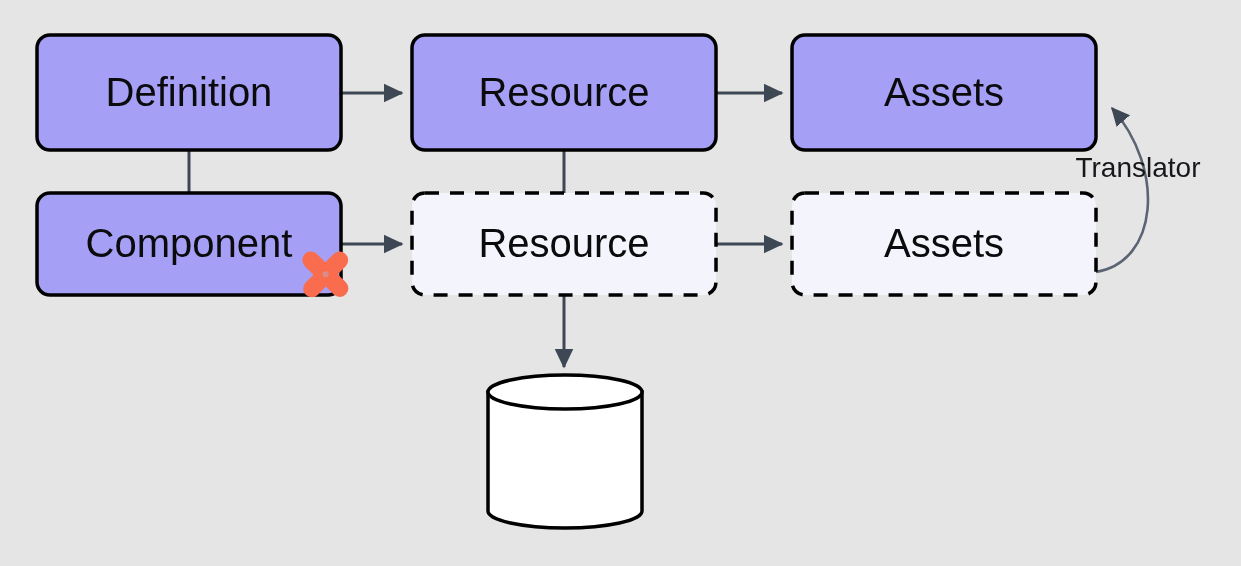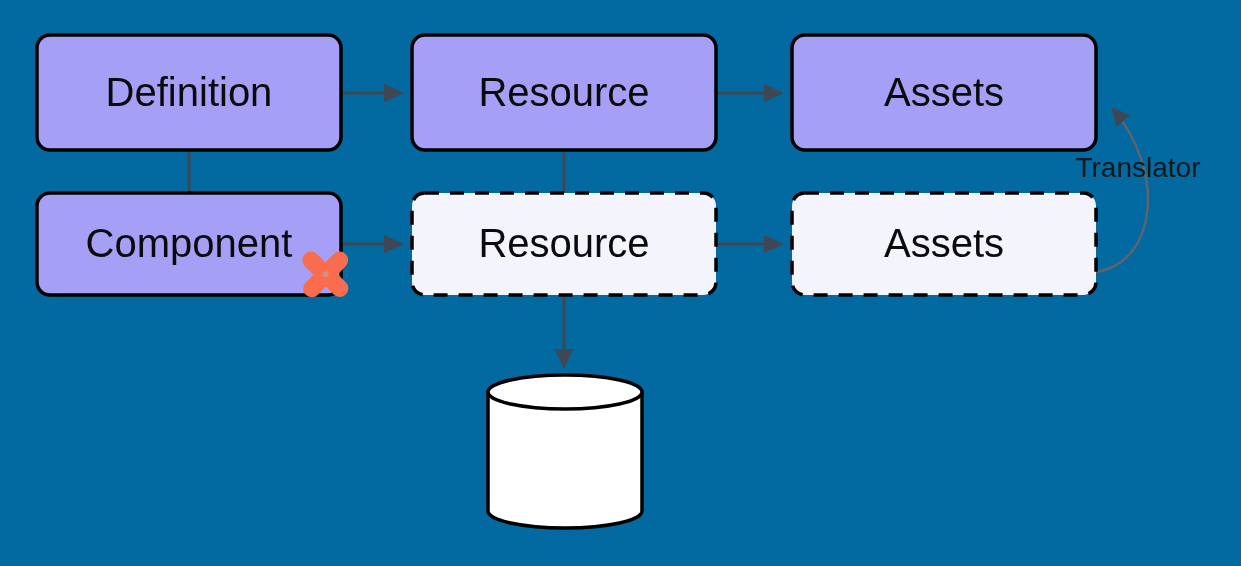--- a/index.html
+++ b/index.html
@@ -11,21 +11,21 @@
   body {
     width: 1241px;
     height: 566px;
     font-family: "Liberation Sans", sans-serif;
     overflow: hidden;
   }
   #diagram-root {
     position: relative;
     width: 1241px;
     height: 566px;
-    background: #0369a1;
+    background: #e5e5e5;
   }
   svg.canvas {
     position: absolute;
     top: 0;
     left: 0;
     width: 1241px;
     height: 566px;
     display: block;
   }
   .node-label {

